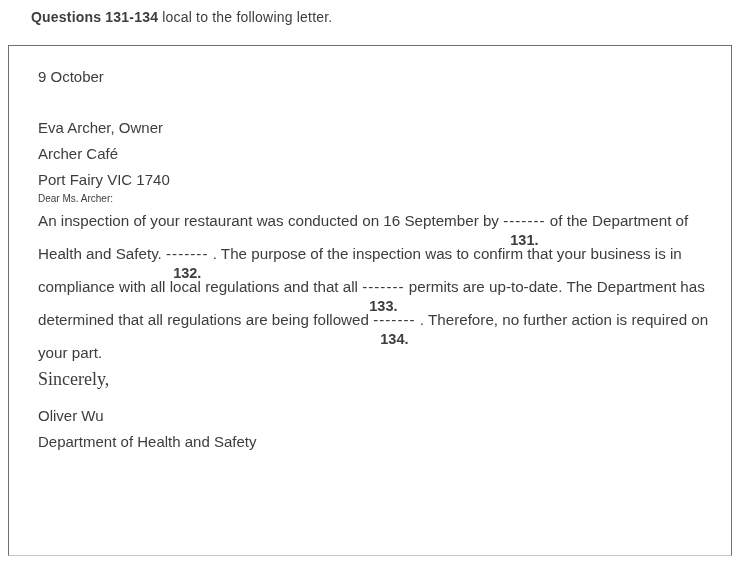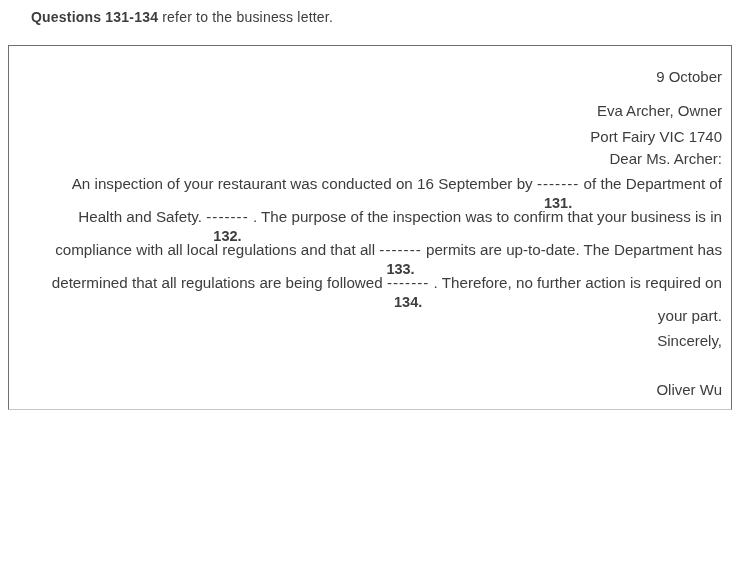--- a/index.html
+++ b/index.html
@@ -19,40 +19,39 @@
     margin: 9px 0 0 10px;
     font-size: 14px;
     letter-spacing: 0.2px;
   }
   .instruction .bold { font-weight: bold; margin-left: 21px; }
   .letter-box {
     position: absolute;
     left: 8px;
     top: 45px;
     width: 724px;
-    height: 365px;
+    height: 511px;
     box-sizing: border-box;
     border: 1px solid #6e6e6e;
     border-bottom-color: #c6c6c6;
     padding: 22px 9px 0 29px;
-    text-align: right;
   }
   .letter-box p { margin: 0; }
   .date {
     margin-top: 12px;
     font-size: 15px;
   }
   .recipient {
-    margin-top: 13px;
+    margin-top: 30px;
     font-size: 15px;
     line-height: 26px;
   }
   .salutation {
     margin-top: 16px;
-    font-size: 15px;
+    font-size: 10px;
   }
   .body-par {
     margin-top: 17px;
     font-size: 15.2px;
     line-height: 33px;
     max-width: 686px;
   }
   .blank {
     position: relative;
     display: inline-block;
@@ -63,48 +62,51 @@
     left: 50%;
     transform: translateX(-50%);
     top: 20px;
     font-weight: bold;
     font-size: 14.5px;
     letter-spacing: 0;
     white-space: nowrap;
   }
   .closing {
     margin-top: 27px;
-    font-size: 15px;
+    font-size: 18px;
+    font-family: Liberation Serif, serif;
   }
   .signature {
-    margin-top: 28px;
+    margin-top: 13px;
     font-size: 15px;
     line-height: 26px;
   }
 </style>
 </head>
 <body>
 
 <div class="page">
 
-  <p class="instruction"><span class="bold">Questions 131-134</span><span> refer to the business letter.</span></p>
+  <p class="instruction"><span class="bold">Questions 131-134</span><span> local to the following letter.</span></p>
 
   <div class="letter-box">
 
     <p class="date">9 October</p>
 
     <div class="recipient">
       <p>Eva Archer, Owner</p>
+      <p>Archer Café</p>
       <p>Port Fairy VIC 1740</p>
     </div>
 
     <p class="salutation">Dear Ms. Archer:</p>
 
     <p class="body-par"><span>An inspection of your restaurant was conducted on 16 September by </span><span class="blank"><span class="dashes">-------</span><span class="qnum">131.</span></span><span> of the Department of Health and Safety. </span><span class="blank"><span class="dashes">-------</span><span class="qnum">132.</span></span><span> . The purpose of the inspection was to confirm that your business is in compliance with all local regulations and that all </span><span class="blank"><span class="dashes">-------</span><span class="qnum">133.</span></span><span> permits are up-to-date. The Department has determined that all regulations are being followed </span><span class="blank"><span class="dashes">-------</span><span class="qnum">134.</span></span><span> . Therefore, no further action is required on your part.</span></p>
 
     <p class="closing">Sincerely,</p>
 
     <div class="signature">
       <p>Oliver Wu</p>
+      <p>Department of Health and Safety</p>
     </div>
 
   </div>
 </div>
 
 </body></html>

